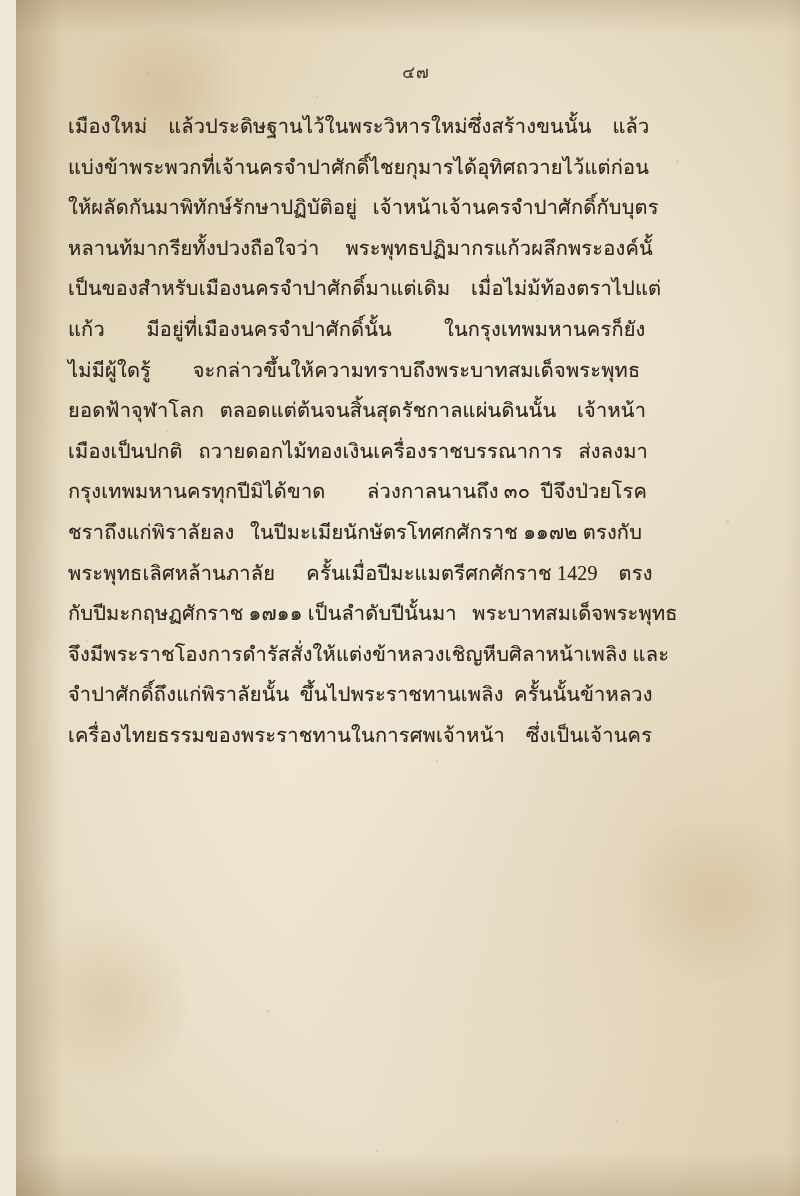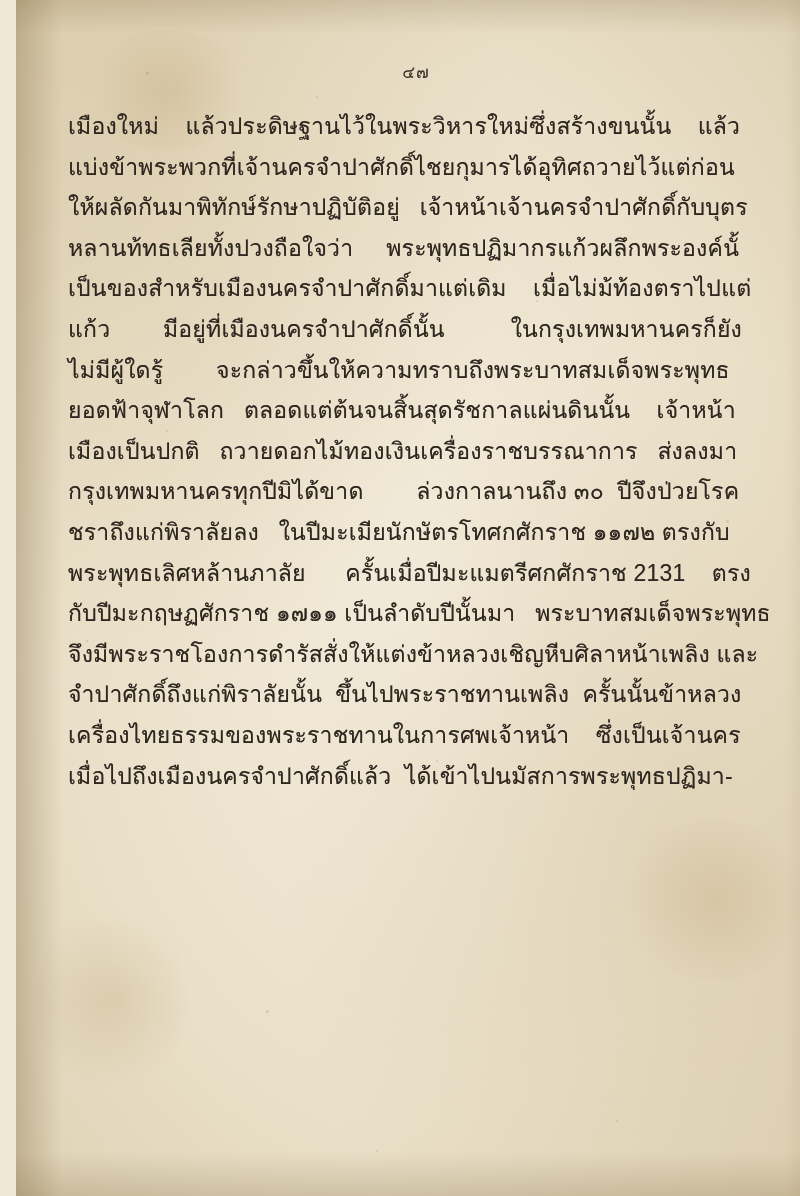--- a/index.html
+++ b/index.html
@@ -74,25 +74,25 @@
     font-family: "DejaVu Sans", sans-serif;
   }
 
   .body-text {
     position: absolute;
     left: 52px;
     top: 106px;
     width: 700px;
   }
   .line {
-    font-size: 23px;
+    font-size: 20px;
     line-height: 40.6px;
     color: #2e2720;
     white-space: pre;
-    font-family: Liberation Sans, sans-serif;
+    font-family: Liberation Serif, serif;
     letter-spacing: 0.2px;
     text-shadow: 0 0 0.6px rgba(46,39,32,0.45);
   }
 </style>
 </head>
 <body>
 
 <div class="page">
 
   <div class="edge-shadow-left"></div>
@@ -116,29 +116,28 @@
   <div class="speck" style="left:250px;top:1010px;width:3px;height:3px;"></div>
   <div class="speck" style="left:600px;top:1120px;width:2px;height:2px;"></div>
   <div class="speck" style="left:360px;top:1150px;width:2px;height:2px;"></div>
 
   <div class="page-number">๔๗</div>
 
   <div class="body-text">
     <div class="line">เมืองใหม่    แล้วประดิษฐานไว้ในพระวิหารใหม่ซึ่งสร้างขนนั้น    แล้ว</div>
     <div class="line">แบ่งข้าพระพวกที่เจ้านครจำปาศักดิ์ไชยกุมารได้อุทิศถวายไว้แต่ก่อน</div>
     <div class="line">ให้ผลัดกันมาพิทักษ์รักษาปฏิบัติอยู่   เจ้าหน้าเจ้านครจำปาศักดิ์กับบุตร</div>
-    <div class="line">หลานท้ทธเลียทั้งปวงถือใจว่า     พระพุทธปฏิมากรแก้วผลึกพระองค์นั้</div>
+    <div class="line">หลานท้มากรียทั้งปวงถือใจว่า     พระพุทธปฏิมากรแก้วผลึกพระองค์นั้</div>
     <div class="line">เป็นของสำหรับเมืองนครจำปาศักดิ์มาแต่เดิม    เมื่อไม่ม้ท้องตราไปแต่</div>
     <div class="line">แก้ว        มีอยู่ที่เมืองนครจำปาศักดิ์นั้น          ในกรุงเทพมหานครก็ยัง</div>
     <div class="line">ไม่มีผู้ใดรู้        จะกล่าวขึ้นให้ความทราบถึงพระบาทสมเด็จพระพุทธ</div>
     <div class="line">ยอดฟ้าจุฬาโลก   ตลอดแต่ต้นจนสิ้นสุดรัชกาลแผ่นดินนั้น    เจ้าหน้า</div>
     <div class="line">เมืองเป็นปกติ   ถวายดอกไม้ทองเงินเครื่องราชบรรณาการ   ส่งลงมา</div>
     <div class="line">กรุงเทพมหานครทุกปีมิได้ขาด        ล่วงกาลนานถึง ๓๐  ปีจึงป่วยโรค</div>
     <div class="line">ชราถึงแก่พิราลัยลง   ในปีมะเมียนักษัตรโทศกศักราช ๑๑๗๒ ตรงกับ</div>
-    <div class="line">พระพุทธเลิศหล้านภาลัย      ครั้นเมื่อปีมะแมตรีศกศักราช 2131    ตรง</div>
+    <div class="line">พระพุทธเลิศหล้านภาลัย      ครั้นเมื่อปีมะแมตรีศกศักราช 1429    ตรง</div>
     <div class="line">กับปีมะกฤษฏศักราช ๑๗๑๑ เป็นลำดับปีนั้นมา   พระบาทสมเด็จพระพุทธ</div>
     <div class="line">จึงมีพระราชโองการดำรัสสั่งให้แต่งข้าหลวงเชิญหีบศิลาหน้าเพลิง และ</div>
     <div class="line">จำปาศักดิ์ถึงแก่พิราลัยนั้น  ขึ้นไปพระราชทานเพลิง  ครั้นนั้นข้าหลวง</div>
     <div class="line">เครื่องไทยธรรมของพระราชทานในการศพเจ้าหน้า    ซึ่งเป็นเจ้านคร</div>
-    <div class="line">เมื่อไปถึงเมืองนครจำปาศักดิ์แล้ว  ได้เข้าไปนมัสการพระพุทธปฏิมา-</div>
   </div>
 
 </div>
 
 </body></html>

